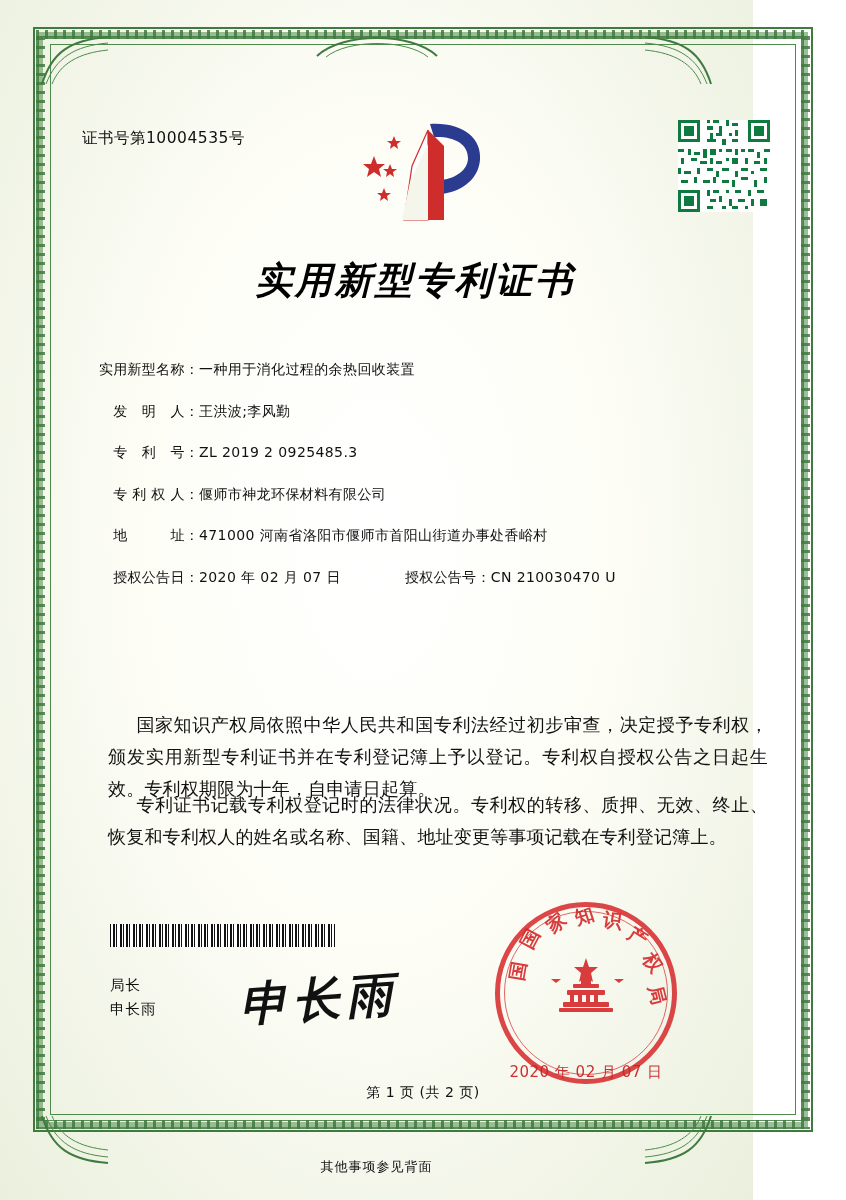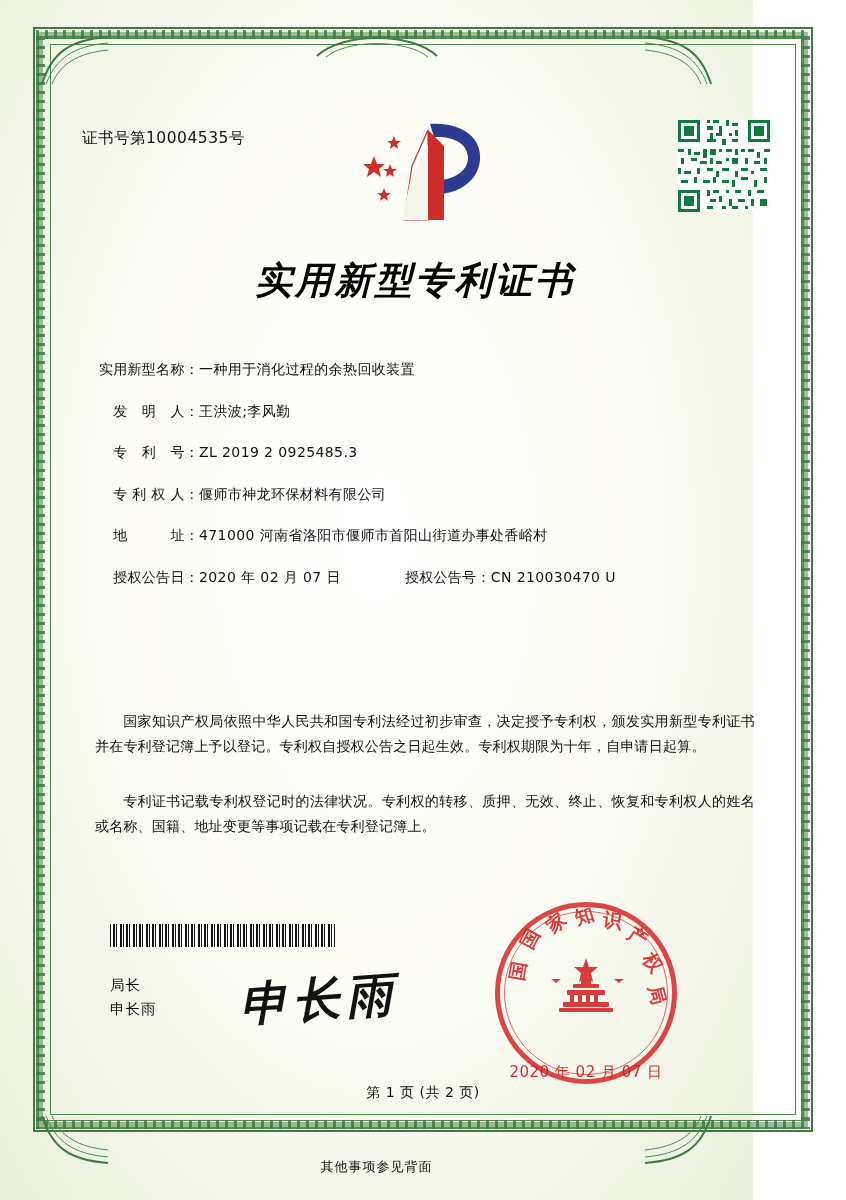--- a/index.html
+++ b/index.html
@@ -134,23 +134,23 @@
   .field-value {
     letter-spacing: .4px;
   }
   .inline-label {
     margin-left: 64px;
     letter-spacing: .3px;
   }
 
   .para {
     position: absolute;
-    left: 45px;
+    left: 58px;
     width: 660px;
-    font-size: 14px;
+    font-size: 18px;
     line-height: 1.78;
     text-align: justify;
     letter-spacing: .2px;
   }
   .para.p1 { top: 665px; }
   .para.p2 { top: 745px; }
   .indent { display: inline-block; width: 28px; }
 
   .barcode {
     position: absolute;

